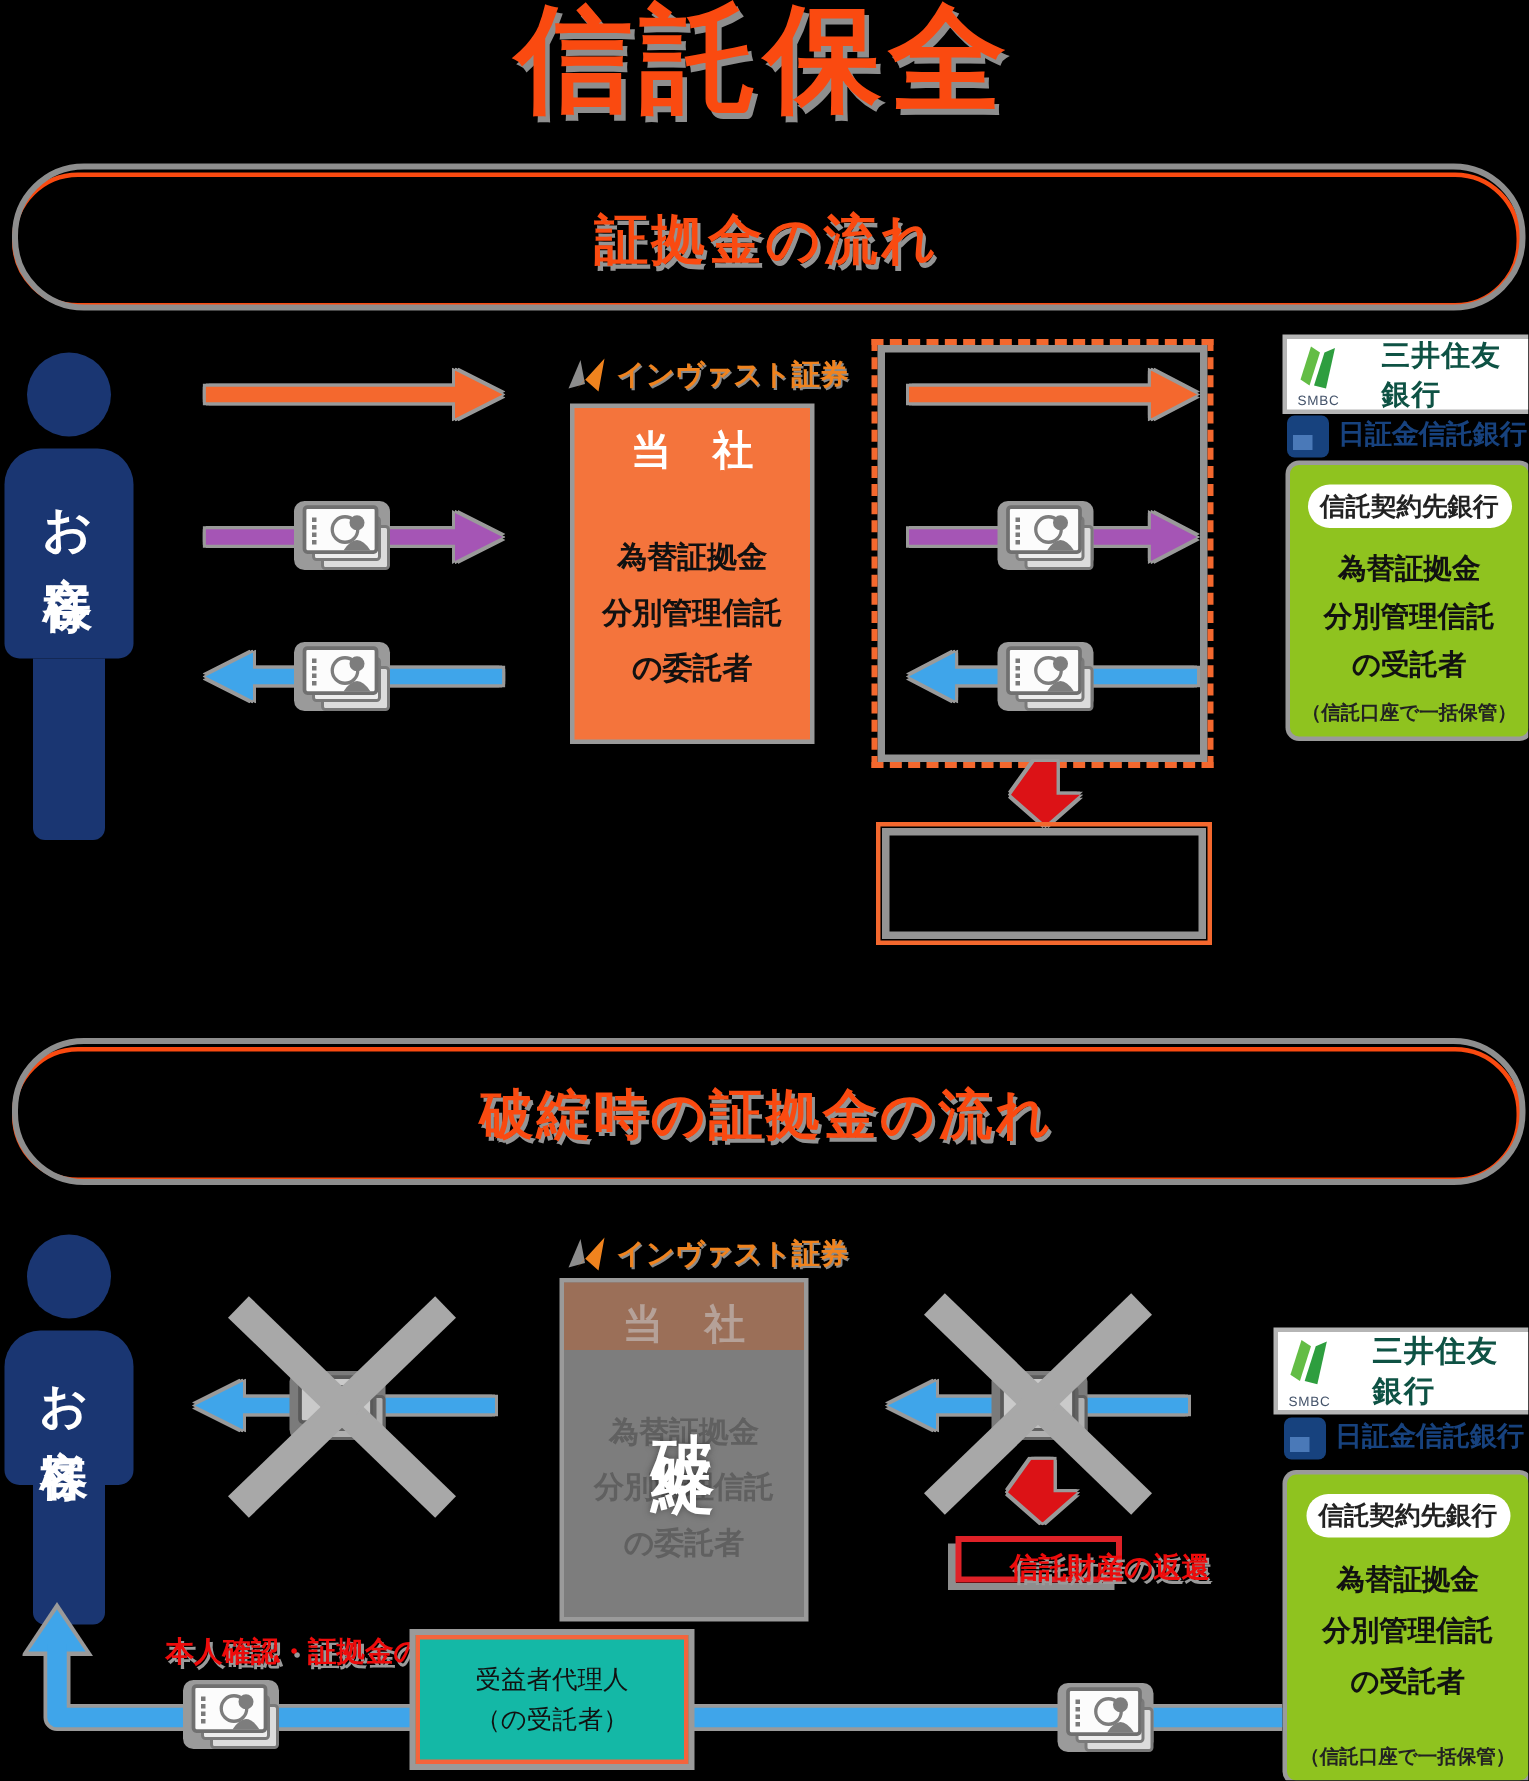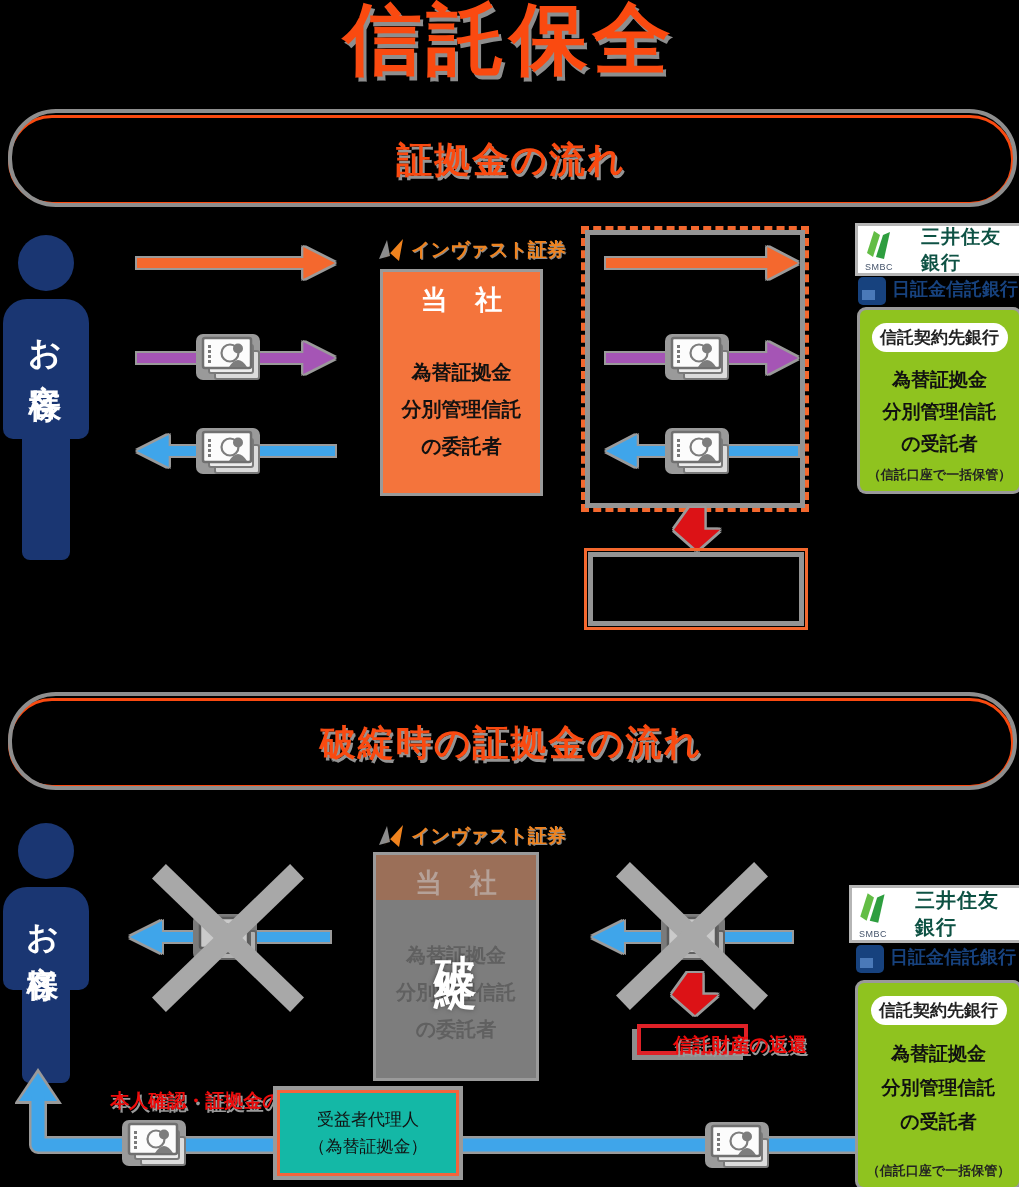--- a/index.html
+++ b/index.html
@@ -329,21 +329,21 @@
     <path d="M23,32 L23,79 L840,79" fill="none" stroke="#9a9a9a" stroke-width="18" stroke-linejoin="round"></path>
     <polygon points="4,35 23,7 42,35" fill="#3fa5ea"></polygon>
     <path d="M23,30 L23,79 L840,79" fill="none" stroke="#3fa5ea" stroke-width="13" stroke-linejoin="round"></path>
   </svg>
 
   <div class="red-label" style="left:95px;top:1088px;width:240px;">本人確認・証拠金の返還</div>
   <div class="red-label" style="left:650px;top:1032px;width:180px;">信託財産の返還</div>
 
   <div class="agent">
     <div>受益者代理人</div>
-    <div>（為替証拠金）</div>
+    <div>（の受託者）</div>
   </div>
 
   <svg class="money" style="left:121px;top:1115px;" width="72" height="56" viewBox="0 0 72 56">
     <rect x="1" y="5" width="64" height="46" rx="7" fill="#9a9a9a"></rect>
     <rect x="20" y="22" width="44" height="28" rx="2" fill="#dcdcdc" stroke="#7a7a7a" stroke-width="2"></rect>
     <rect x="14" y="16" width="44" height="28" rx="2" fill="#ededed" stroke="#7a7a7a" stroke-width="2"></rect>
     <rect x="8" y="9" width="48" height="30" rx="2" fill="#fcfcfc" stroke="#707070" stroke-width="2.5"></rect>
     <rect x="13" y="16" width="3" height="3" fill="#7a7a7a"></rect>
       <rect x="13" y="21" width="3" height="3" fill="#7a7a7a"></rect>
     <rect x="13" y="26" width="3" height="3" fill="#7a7a7a"></rect>

